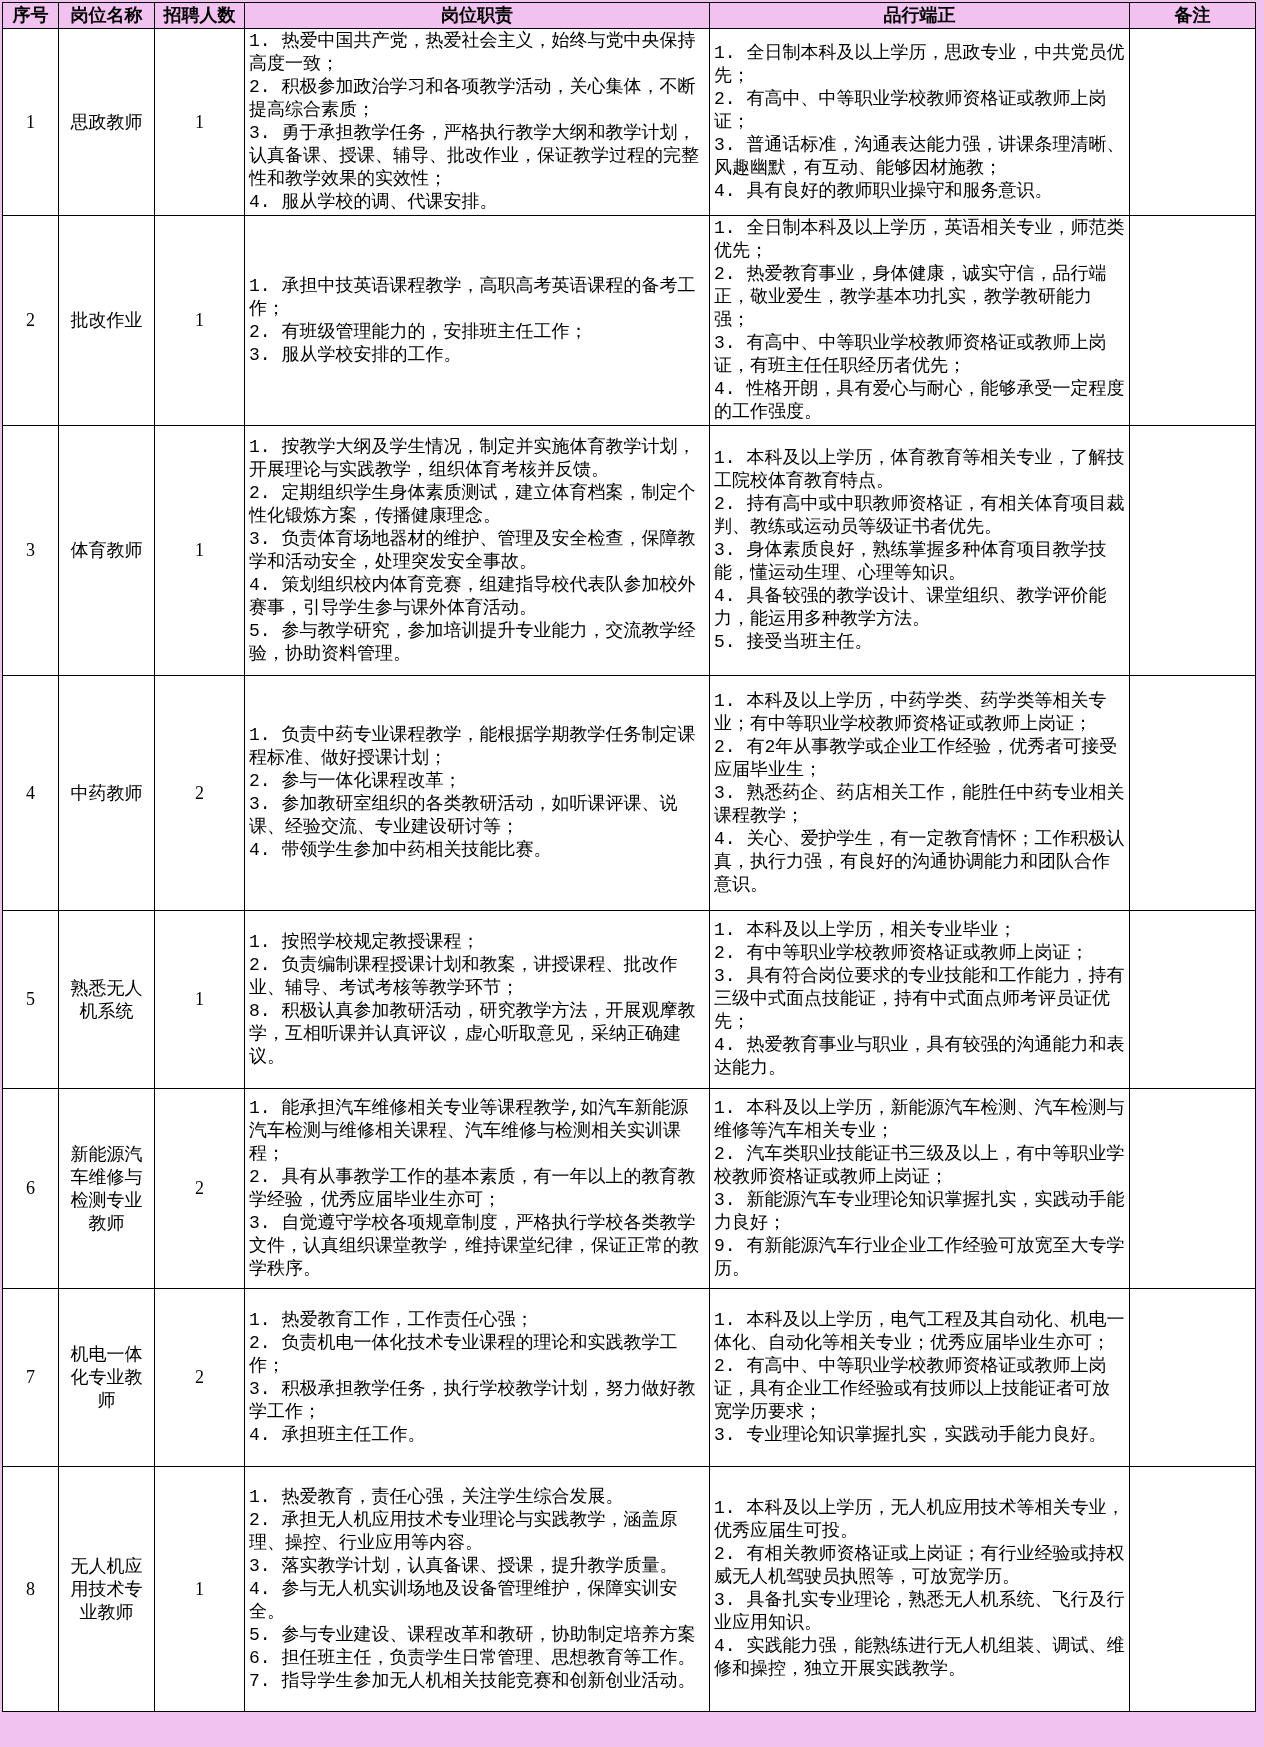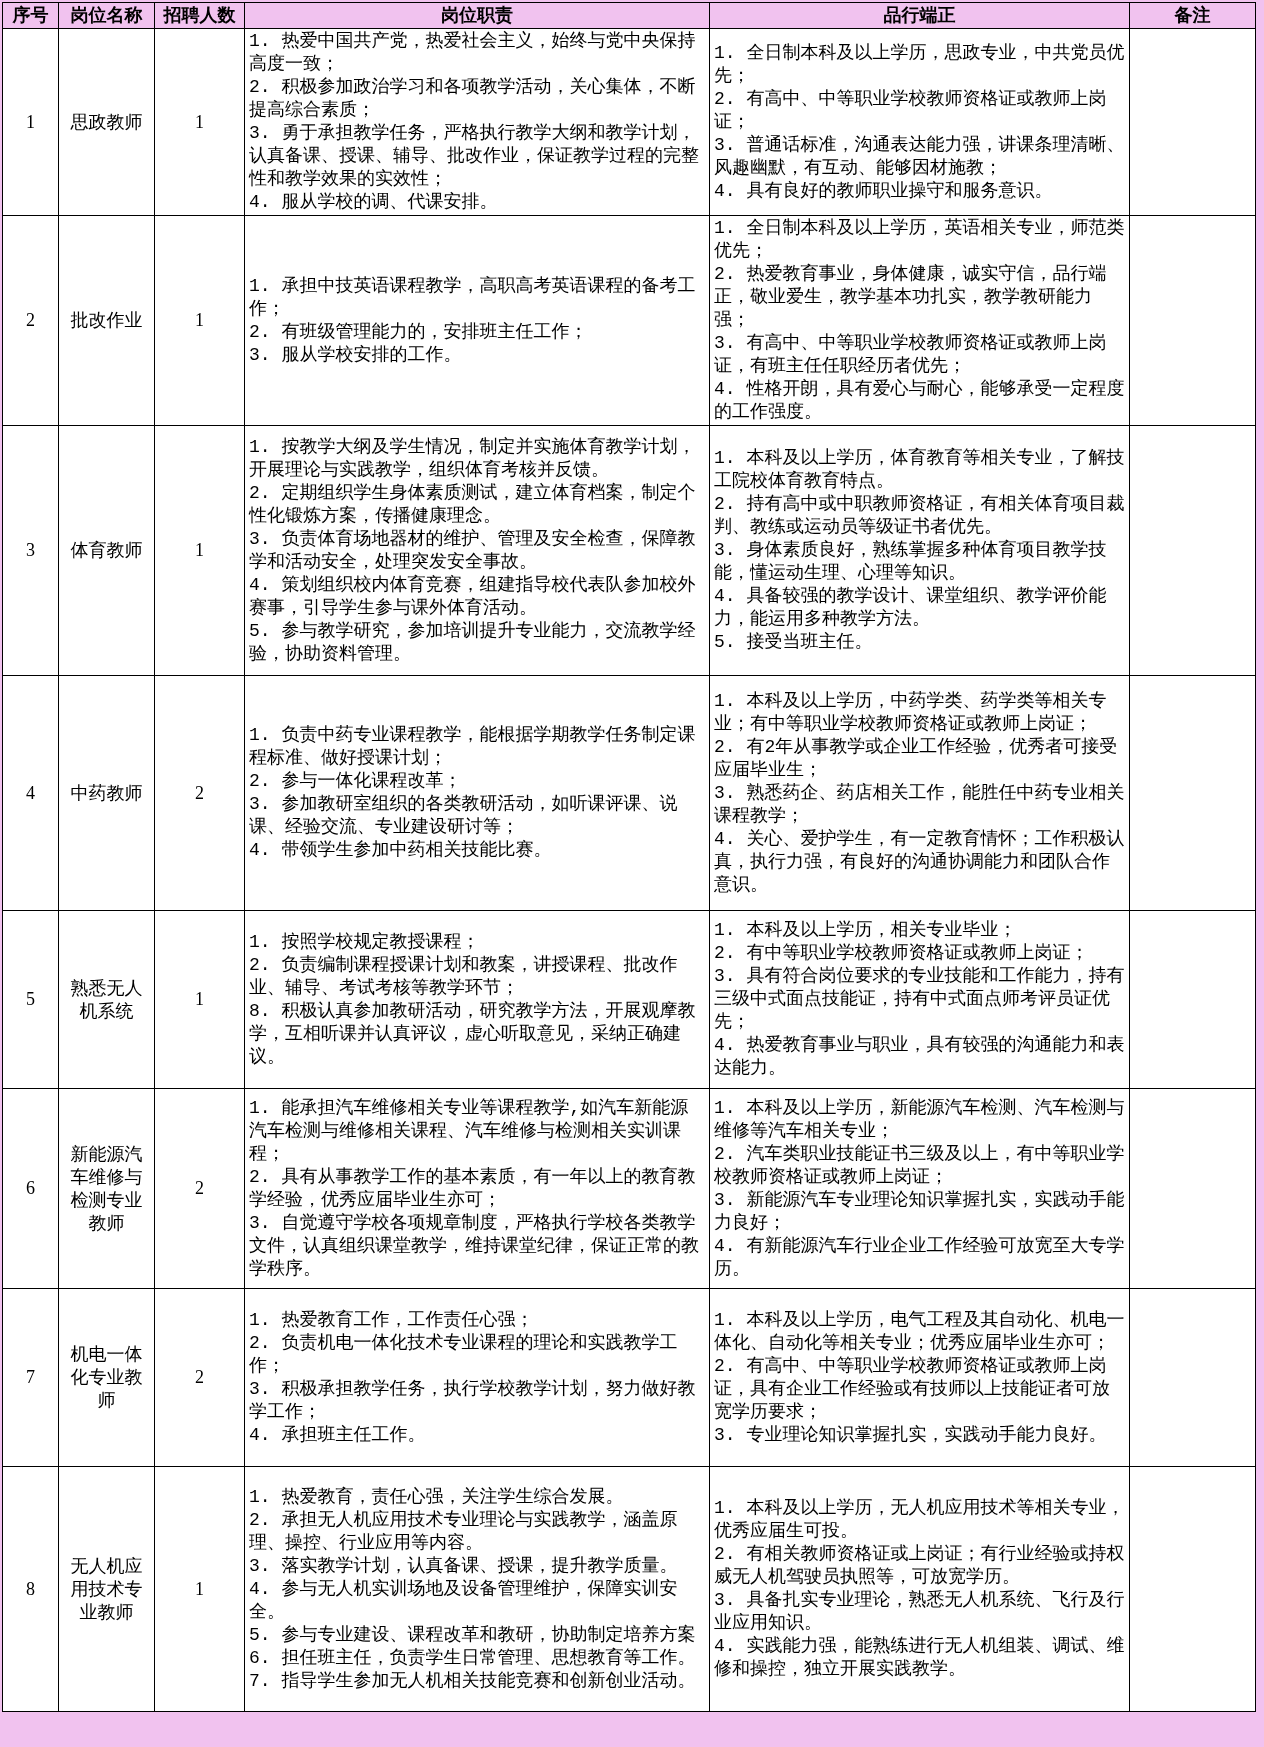--- a/index.html
+++ b/index.html
@@ -158,21 +158,21 @@
       <tr class="r6">
         <td class="center">6</td>
         <td class="center">新能源汽车维修与检测专业教师</td>
         <td class="center">2</td>
         <td class="text">1. 能承担汽车维修相关专业等课程教学,如汽车新能源汽车检测与维修相关课程、汽车维修与检测相关实训课程；
 2. 具有从事教学工作的基本素质，有一年以上的教育教学经验，优秀应届毕业生亦可；
 3. 自觉遵守学校各项规章制度，严格执行学校各类教学文件，认真组织课堂教学，维持课堂纪律，保证正常的教学秩序。</td>
         <td class="text">1. 本科及以上学历，新能源汽车检测、汽车检测与维修等汽车相关专业；
 2. 汽车类职业技能证书三级及以上，有中等职业学校教师资格证或教师上岗证；
 3. 新能源汽车专业理论知识掌握扎实，实践动手能力良好；
-4. 有新能源汽车行业企业工作经验可放宽至大专学历。</td>
+9. 有新能源汽车行业企业工作经验可放宽至大专学历。</td>
         <td class="text"></td>
       </tr>
       <tr class="r7">
         <td class="center">7</td>
         <td class="center">机电一体化专业教师</td>
         <td class="center">2</td>
         <td class="text">1. 热爱教育工作，工作责任心强；
 2. 负责机电一体化技术专业课程的理论和实践教学工作；
 3. 积极承担教学任务，执行学校教学计划，努力做好教学工作；
 4. 承担班主任工作。</td>

